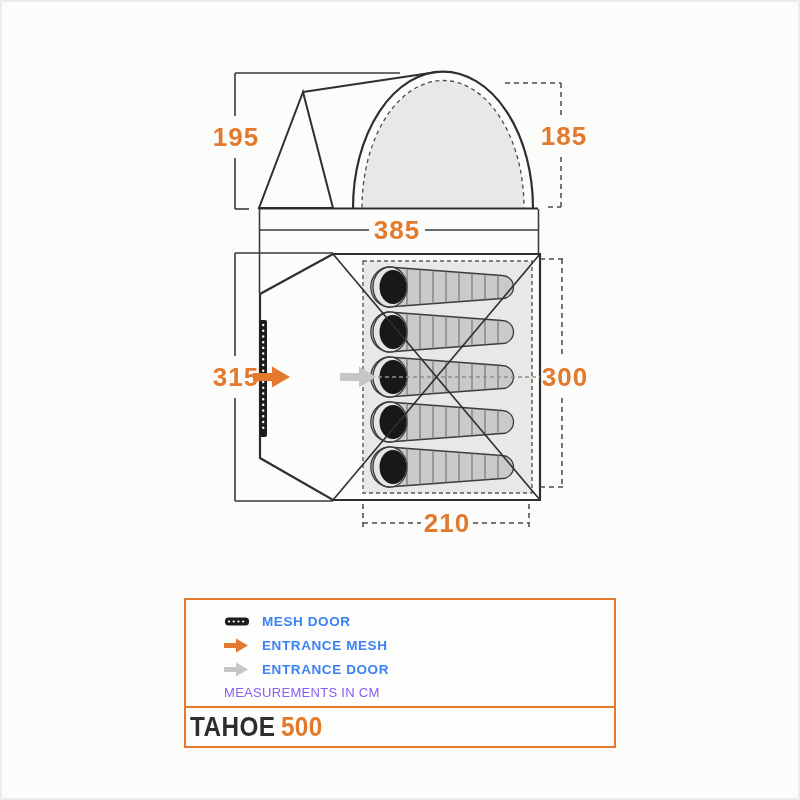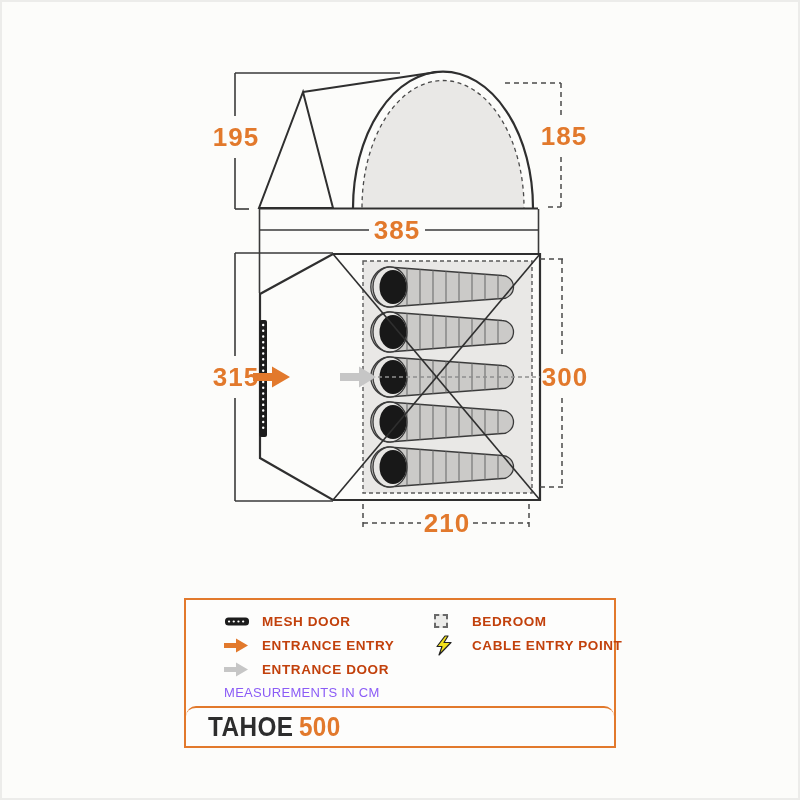--- a/index.html
+++ b/index.html
@@ -18,32 +18,31 @@
     position:absolute;left:184px;top:598px;width:428px;height:146px;
     border:2px solid #e2792c;background:#fdfdfc;
   }
   .legend-upper{position:absolute;left:0;top:0;right:0;height:106px;}
   .legend-col{position:absolute;display:flex;flex-direction:column;}
   .legend-col.left{left:38px;top:9px;}
   .legend-col.right{left:248px;top:9px;}
   .legend-row{display:flex;align-items:center;height:24px;}
   .legend-icon{width:30px;display:flex;justify-content:flex-start;align-items:center;}
   .legend-label{
-    font-size:13.5px;font-weight:bold;color:#c2410c;letter-spacing:0.6px;
+    font-size:13.5px;font-weight:bold;color:#3b82f6;letter-spacing:0.6px;
     padding-left:8px;white-space:nowrap;
   }
   .legend-note{
     position:absolute;left:38px;top:85px;font-size:13px;color:#8b5cf6;letter-spacing:0.3px;
   }
   .legend-footer{
     position:absolute;left:0;right:0;bottom:0;height:38px;
     border-top:2px solid #e2792c;
     display:flex;align-items:center;justify-content:space-between;
-    padding:0 22px;
-    border-radius:10px;
+    padding:0 4px;
   }
   .model-title{
     font-size:27px;font-weight:bold;color:#2d2d2d;letter-spacing:0.5px;
     display:inline-block;transform:scaleX(0.9);transform-origin:left center;white-space:nowrap;
   }
   .model-title .num{color:#e2792c;padding-left:6px;}
   .bedroom-chip{
     width:14px;height:14px;background:#ececea;border:2px dashed #6a6a6a;box-sizing:border-box;
   }
 </style>
@@ -181,48 +180,32 @@
           </svg>
         </span>
         <span class="legend-label">MESH DOOR</span>
       </div>
       <div class="legend-row">
         <span class="legend-icon">
           <svg width="26" height="15" viewBox="0 0 26 15">
             <path d="M 0 5 h 12 v -4.5 l 12 7 l -12 7 v -4.5 h -12 z" fill="#e2792c"></path>
           </svg>
         </span>
-        <span class="legend-label">ENTRANCE ENTRY</span>
+        <span class="legend-label">ENTRANCE MESH</span>
       </div>
       <div class="legend-row">
         <span class="legend-icon">
           <svg width="26" height="15" viewBox="0 0 26 15">
             <path d="M 0 5 h 12 v -4.5 l 12 7 l -12 7 v -4.5 h -12 z" fill="#c6c6c6"></path>
           </svg>
         </span>
         <span class="legend-label">ENTRANCE DOOR</span>
       </div>
     </div>
 
-    <div class="legend-col right">
-      <div class="legend-row">
-        <span class="legend-icon">
-          <span class="bedroom-chip"></span>
-        </span>
-        <span class="legend-label">BEDROOM</span>
-      </div>
-      <div class="legend-row">
-        <span class="legend-icon">
-          <svg width="19" height="21" viewBox="0 0 19 21">
-            <polygon points="11,1 3,11.5 8,11.5 5,20 17,7.5 10,7.5 14,1" fill="#f3e11c" stroke="#222" stroke-width="1.2" stroke-linejoin="round"></polygon>
-          </svg>
-        </span>
-        <span class="legend-label">CABLE ENTRY POINT</span>
-      </div>
-    </div>
 
     <div class="legend-note">MEASUREMENTS IN CM</div>
   </div>
 
   <div class="legend-footer">
     <div class="model-title">
       <span>TAHOE</span><span class="num">500</span>
     </div>
   </div>
 </div>

